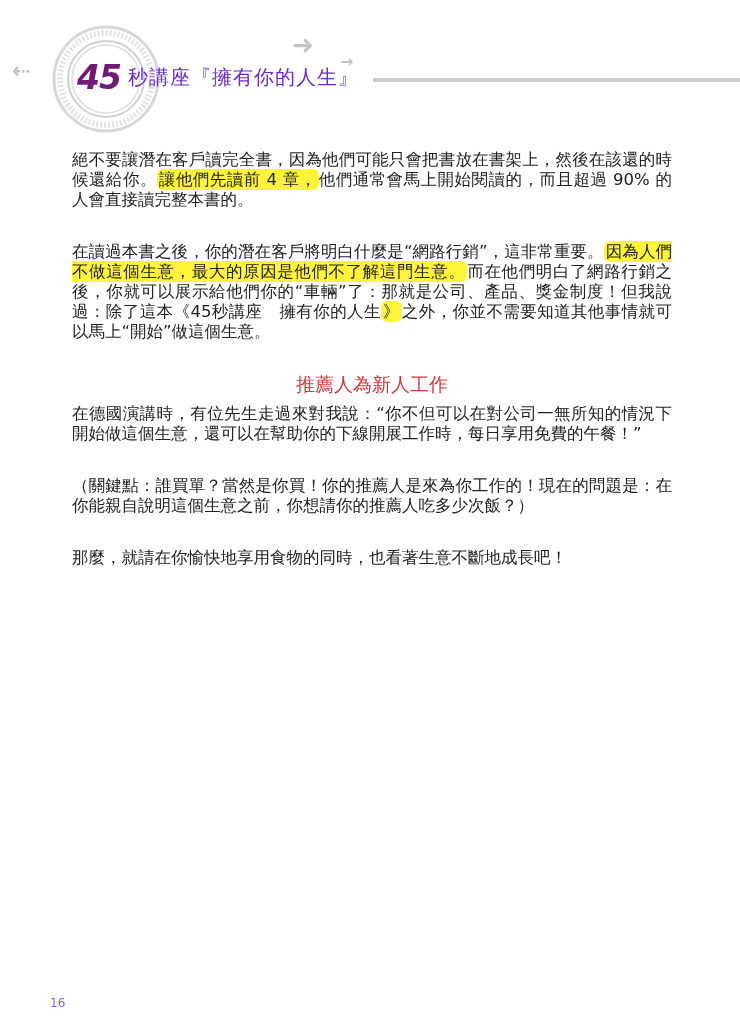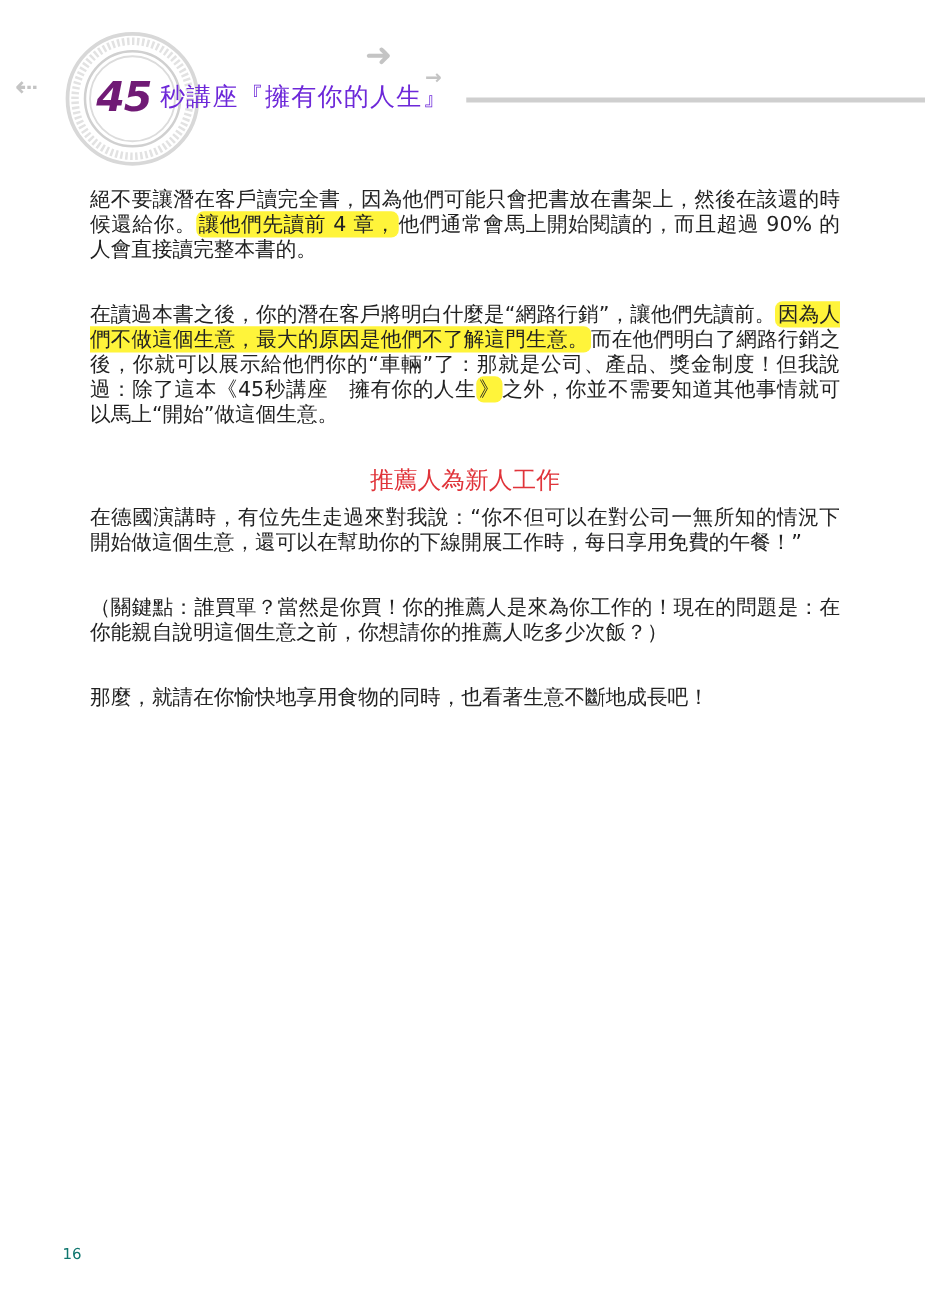--- a/index.html
+++ b/index.html
@@ -11,21 +11,21 @@
            font-weight: bold; font-size: 33px; color: #701a75; letter-spacing: -1px; font-style: italic; }
   .title { position: absolute; left: 128px; top: 64px; font-size: 20px; color: #6d28d9; letter-spacing: 1px; }
   .rule { position: absolute; left: 373px; top: 78px; width: 367px; height: 4px; background: #cfcfcf; }
   .arrow { position: absolute; color: #c4c4c4; font-weight: bold; }
   .content { position: absolute; left: 72px; top: 150px; width: 600px; font-size: 16.5px; line-height: 20px; }
   .para { margin: 0 0 32px 0; text-align: justify; }
   .hl-y { background: #fff43a; border-radius: 6px; padding: 1px 2px; }
   .hl-p { background: #f4a9c0; border-radius: 6px; padding: 1px 2px; }
   .red-note { position: absolute; left: 0; width: 600px; text-align: center; color: #e0343a;
               font-family: "DejaVu Serif", serif; font-size: 19px; }
-  .page-num { position: absolute; left: 50px; top: 996px; font-size: 12px; color: #0f766e; }
+  .page-num { position: absolute; left: 50px; top: 996px; font-size: 12px; color: #8b5cf6; }
 </style>
 </head>
 <body>
 
 <div class="header">
   <span class="arrow" style="left:12px;top:58px;font-size:22px;">⇠</span>
   <svg class="logo-ring" viewBox="0 0 108 108">
     <circle cx="54" cy="54" r="52" fill="none" stroke="#d8d8d8" stroke-width="3"></circle>
     <circle cx="54" cy="54" r="46" fill="none" stroke="#e2e2e2" stroke-width="6" stroke-dasharray="2 2"></circle>
     <circle cx="54" cy="54" r="38" fill="none" stroke="#d0d0d0" stroke-width="2"></circle>
@@ -36,21 +36,21 @@
   <span class="arrow" style="left:292px;top:30px;font-size:26px;">➜</span>
   <span class="arrow" style="left:340px;top:52px;font-size:16px;">→</span>
   <div class="rule"></div>
 </div>
 
 <div class="content">
   <p class="para">
     <span>絕不要讓潛在客戶讀完全書，因為他們可能只會把書放在書架上，然後在該還的時候還給你。</span><span class="hl-y">讓他們先讀前 4 章，</span><span>他們通常會馬上開始閱讀的，而且超過 90% 的人會直接讀完整本書的。</span>
   </p>
   <p class="para">
-    <span>在讀過本書之後，你的潛在客戶將明白什麼是“網路行銷”，讓他們先讀前。</span><span class="hl-y">因為人們不做這個生意，最大的原因是他們不了解這門生意。</span><span>而在他們明白了網路行銷之後，你就可以展示給他們你的“車輛”了：那就是公司、產品、獎金制度！但我說過：除了這本《45秒講座　擁有你的人生</span><span class="hl-y">》</span><span>之外，你並不需要知道其他事情就可以馬上“開始”做這個生意。</span>
+    <span>在讀過本書之後，你的潛在客戶將明白什麼是“網路行銷”，這非常重要。</span><span class="hl-y">因為人們不做這個生意，最大的原因是他們不了解這門生意。</span><span>而在他們明白了網路行銷之後，你就可以展示給他們你的“車輛”了：那就是公司、產品、獎金制度！但我說過：除了這本《45秒講座　擁有你的人生</span><span class="hl-y">》</span><span>之外，你並不需要知道其他事情就可以馬上“開始”做這個生意。</span>
   </p>
   <div style="position:relative;height:30px;text-decoration:underline;">
     <div class="red-note" style="top:0;">推薦人為新人工作</div>
   </div>
   <p class="para">在德國演講時，有位先生走過來對我說：“你不但可以在對公司一無所知的情況下開始做這個生意，還可以在幫助你的下線開展工作時，每日享用免費的午餐！”</p>
   <p class="para">（關鍵點：誰買單？當然是你買！你的推薦人是來為你工作的！現在的問題是：在你能親自說明這個生意之前，你想請你的推薦人吃多少次飯？）</p>
   <p class="para">那麼，就請在你愉快地享用食物的同時，也看著生意不斷地成長吧！</p>
 </div>
 
 <div class="page-num">16</div>

